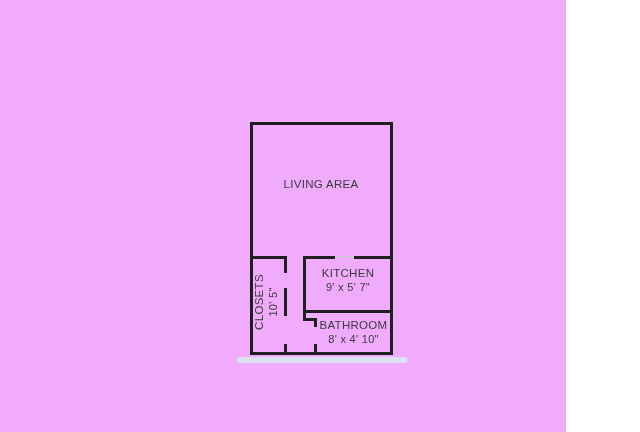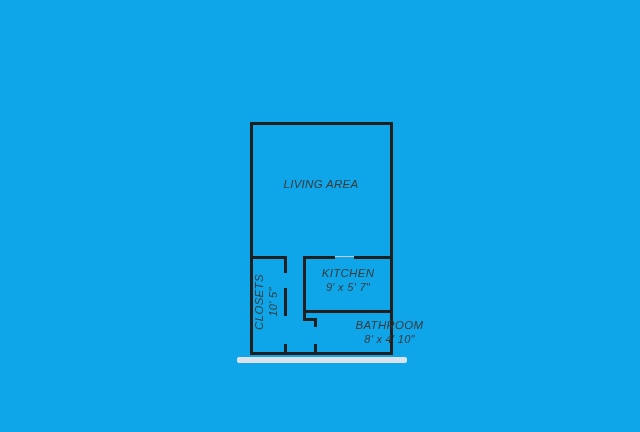--- a/index.html
+++ b/index.html
@@ -6,24 +6,23 @@
     margin: 0;
     padding: 0;
     width: 640px;
     height: 432px;
     background: #ffffff;
     overflow: hidden;
     font-family: "Liberation Sans", sans-serif;
   }
   #canvas {
     position: relative;
-    width: 640px;
+    width: 566px;
     height: 432px;
-    background: #0ea5e9;
-    font-style: italic;
+    background: #f0abfc;
   }
   .wall {
     position: absolute;
     background: #1f1f1f;
   }
   .lintel {
     position: absolute;
     background: #c9c9c9;
   }
   .shadow-band {
@@ -36,21 +35,21 @@
     text-align: center;
     color: #3a3a3a;
     line-height: 14px;
     letter-spacing: 0.3px;
     white-space: nowrap;
   }
   .room-name { font-size: 11.5px; }
   .room-dims { font-size: 11px; }
   .label-living   { left: 251px; top: 177px; width: 140px; }
   .label-kitchen  { left: 306px; top: 266px; width: 84px; }
-  .label-bathroom { left: 317px; top: 318px; width: 73px; margin-left: 36px; }
+  .label-bathroom { left: 317px; top: 318px; width: 73px; }
   .label-closets {
     left: 226px; top: 288px; width: 80px; height: 28px;
     transform: rotate(-90deg);
     transform-origin: center center;
   }
 
   
   .w-top    { left: 250px; top: 122px; width: 143px; height: 3px; }
   .w-left   { left: 250px; top: 122px; width: 3px;  height: 233px; }
   .w-right  { left: 390px; top: 122px; width: 3px;  height: 233px; }

